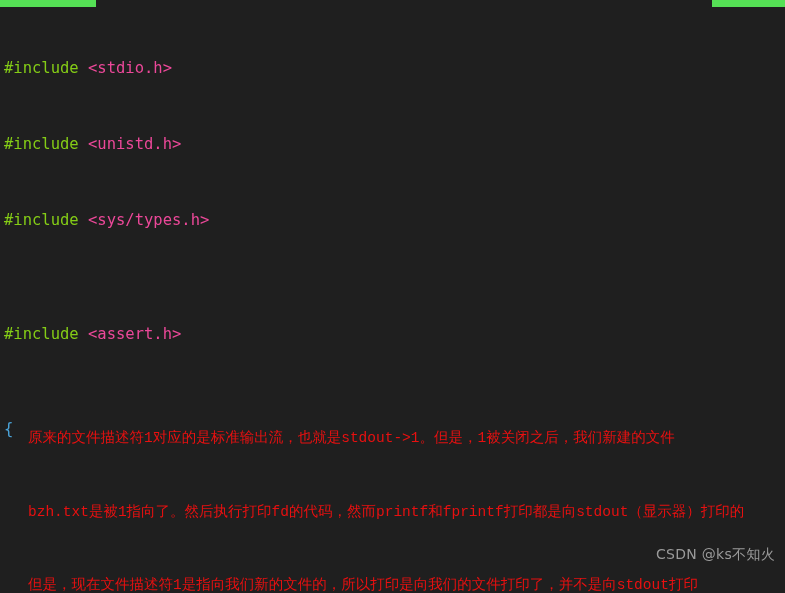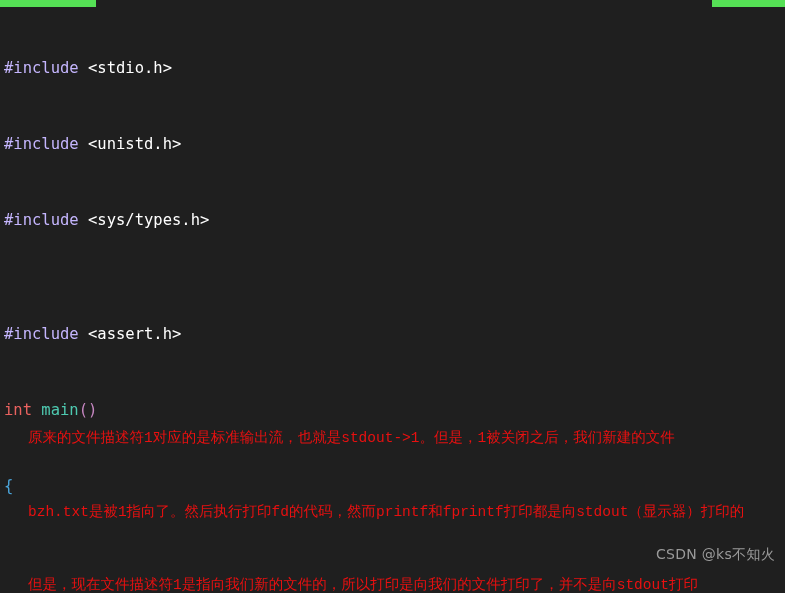--- a/index.html
+++ b/index.html
@@ -39,22 +39,22 @@
     font-size: 15.5px;
     line-height: 19px;
     white-space: pre;
   }
   .line {
     height: 19px;
     padding-left: 4px;
     position: relative;
   }
   
-  .pp     { color: #c4b5fd; }   
-  .hdr    { color: #ffffff; text-align: right; }   
+  .pp     { color: #84cc16; }   
+  .hdr    { color: #ec4899; text-align: right; }   
   .kw     { color: #e9625f; }   
   .fn     { color: #4ec9b0; }
   .brace  { color: #4aa3d8; }
   .paren  { color: #c586c0; }
 
   
   #notes {
     position: absolute;
     left: 28px;
     top: 377px;
@@ -91,21 +91,20 @@
     <div class="line"><span class="pp">#include</span> <span class="hdr">&lt;stdio.h&gt;</span></div>
 
     <div class="line"><span class="pp">#include</span> <span class="hdr">&lt;unistd.h&gt;</span></div>
 
     <div class="line"><span class="pp">#include</span> <span class="hdr">&lt;sys/types.h&gt;</span></div>
 
 
 
     <div class="line"><span class="pp">#include</span> <span class="hdr">&lt;assert.h&gt;</span></div>
 
-    <div class="line"><span class="kw">int</span> <span class="fn">main</span><span class="paren">()</span></div>
 
     <div class="line"><span class="brace">{</span></div>
 
     
 
     
 
     
 
     

